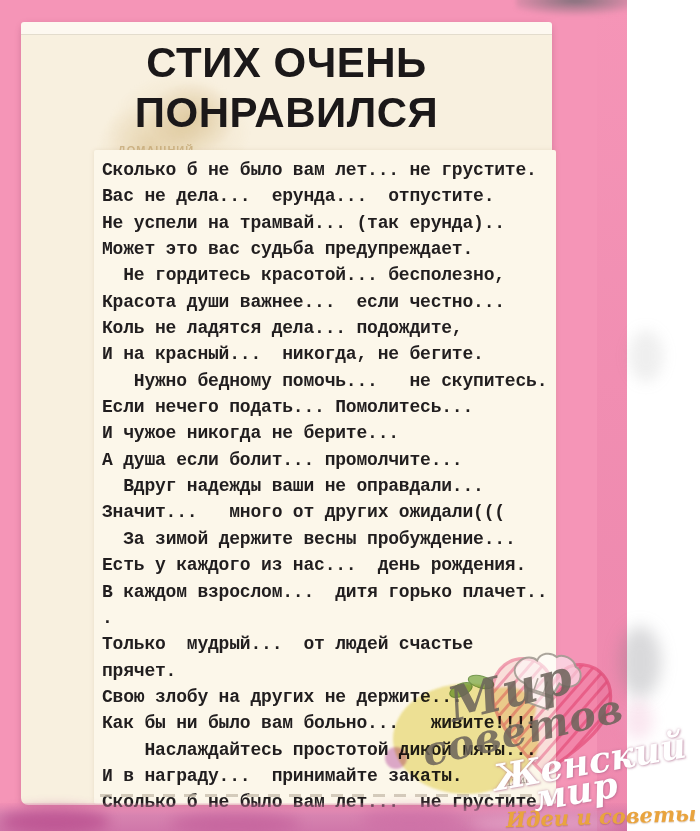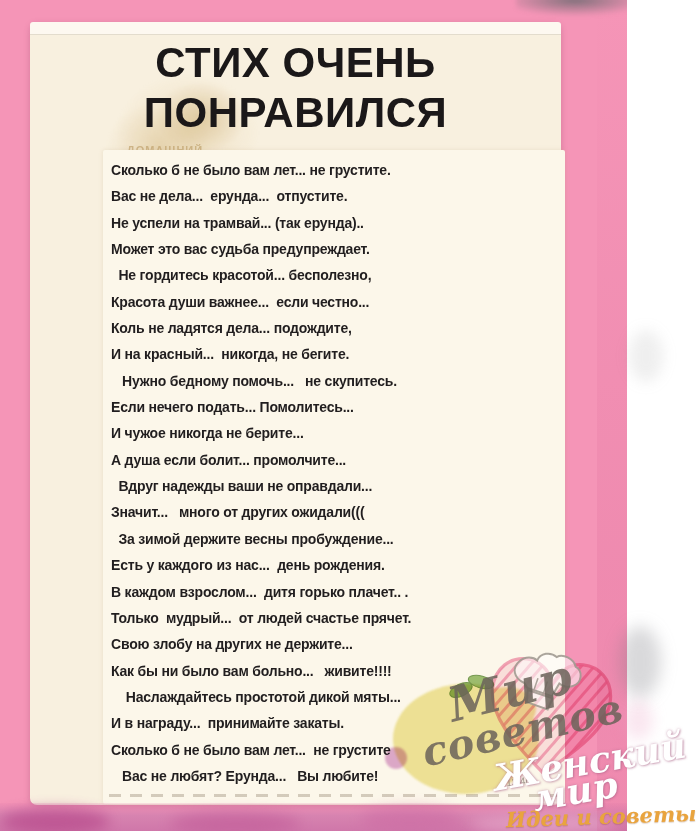--- a/index.html
+++ b/index.html
@@ -3,21 +3,21 @@
 <meta charset="utf-8">
 <style>
   html,body{margin:0;padding:0;background:#ffffff;}
   .canvas{position:relative;width:700px;height:831px;overflow:hidden;background:#ffffff;
           font-family:"Liberation Sans",sans-serif;}
   
   .photo{position:absolute;left:0;top:0;width:627px;height:831px;background:var(--frame-pink);}
   .photo::after{content:"";position:absolute;right:0;top:0;width:30px;height:100%;
           background:linear-gradient(to bottom, rgba(0,0,0,0) 0%, rgba(210,90,140,.18) 70%);}
   
-  .card{position:absolute;left:30px;top:22px;width:531px;height:783px;background:var(--card-cream);
+  .card{position:absolute;left:21px;top:22px;width:531px;height:783px;background:var(--card-cream);
         border-radius:7px;box-shadow:0 2px 6px rgba(120,40,80,.25);}
   .card-topband{position:absolute;left:0;top:0;width:100%;height:12px;background:#fdf8f0;
         border-bottom:1px solid rgba(170,155,125,.30);border-radius:3px 3px 0 0;}
   
   .stamp{position:absolute;left:53px;top:46px;width:190px;height:130px;mix-blend-mode:multiply;pointer-events:none;}
   .stamp-blob{position:absolute;left:0;top:0;width:100%;height:100%;
         background:
           radial-gradient(ellipse 60px 48px at 62% 38%, rgba(216,194,148,.55), rgba(216,194,148,0) 75%),
           radial-gradient(ellipse 70px 60px at 40% 60%, rgba(226,207,166,.50), rgba(226,207,166,0) 75%),
           radial-gradient(ellipse 90px 75px at 55% 50%, rgba(232,216,180,.45), rgba(232,216,180,0) 80%);
@@ -26,22 +26,22 @@
         font-size:11px;font-weight:700;letter-spacing:1px;color:#c9b183;opacity:.75;}
   .stamp-text2{position:absolute;left:52px;top:90px;width:60px;text-align:center;
         font-size:9px;font-weight:700;letter-spacing:2px;color:#cdb78a;opacity:.6;}
   
   .title{position:absolute;left:0;top:16px;width:100%;text-align:center;
         font-size:42px;line-height:50px;font-weight:800;letter-spacing:.5px;color:var(--title-black);}
   
   .poem-panel{position:absolute;left:73px;top:128px;width:462px;height:654px;
         background:var(--panel-cream);border-radius:2px;box-shadow:0 0 4px rgba(190,170,130,.25);}
   .lines{position:absolute;left:8px;top:7px;right:2px;}
-  .poem-line{white-space:pre-wrap;font-size:14px;line-height:26.35px;font-weight:700;
-        letter-spacing:-.2px;color:var(--text-dark);}
+  .poem-line{white-space:pre-wrap;font-size:18px;line-height:26.35px;font-weight:700;
+        letter-spacing:-.2px;color:var(--text-dark);font-family:Liberation Mono, monospace;}
   .perforation{position:absolute;left:6px;bottom:7px;width:450px;height:3px;opacity:.75;
         background:repeating-linear-gradient(to right,#c6bcab 0 12px,rgba(0,0,0,0) 12px 21px);}
   
   .bottom-band{position:absolute;left:0;top:803px;width:627px;height:28px;
         background:linear-gradient(to bottom, rgba(231,130,175,.2), var(--bottom-rose) 45%, #cf77a9 100%);}
   .bb{position:absolute;border-radius:50%;filter:blur(7px);}
   .bb1{left:0px;top:6px;width:110px;height:26px;background:var(--bottom-magenta);opacity:.85;}
   .bb2{left:170px;top:10px;width:130px;height:22px;background:#c25d99;opacity:.7;}
   .bb3{left:360px;top:5px;width:100px;height:24px;background:#cc6ba3;opacity:.6;}
   .bb4{left:470px;top:12px;width:150px;height:18px;background:#e7aacb;opacity:.75;}

